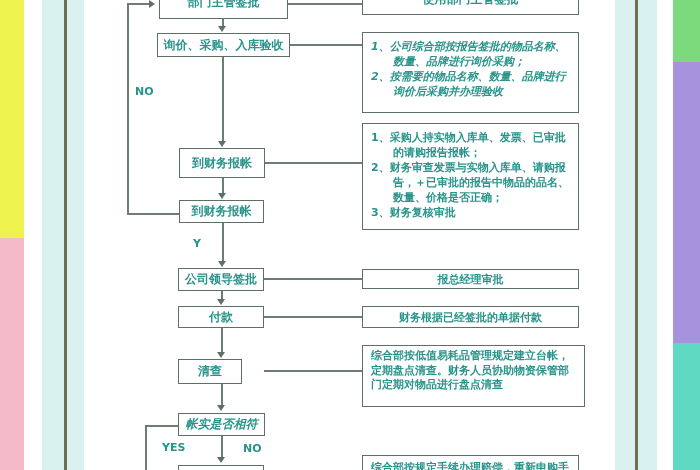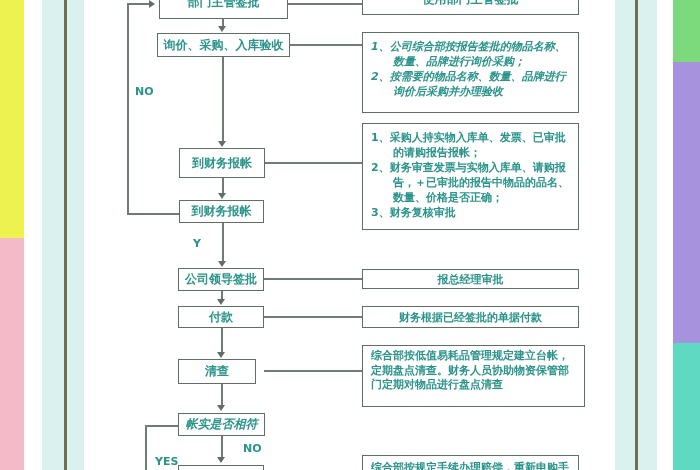--- a/index.html
+++ b/index.html
@@ -58,21 +58,21 @@
     </div>
   <div class="node center" style="left:179px;top:200px;width:85px;height:23px;">
       <span>到财务报帐</span>
     </div>
   <div class="node center" style="left:178px;top:268px;width:86px;height:23px;align-items:center;">
       <span>公司领导签批</span>
     </div>
   <div class="node center" style="left:178px;top:306px;width:86px;height:22px;">
       <span>付款</span>
     </div>
-  <div class="node center" style="left:178px;top:359px;width:78px;height:25px;">
+  <div class="node center" style="left:178px;top:359px;width:64px;height:25px;">
       <span>清查</span>
     </div>
   <div class="node center" style="left:178px;top:413px;width:87px;height:23px;font-style:italic;">
       <span>帐实是否相符</span>
     </div>
   <div class="node center" style="left:178px;top:465px;width:86px;height:12px;"></div>
 
   <div class="node center" style="left:362px;top:-16px;width:217px;height:31px;">
       <span>使用部门主管签批</span>
     </div>
@@ -133,17 +133,17 @@
   <div class="h-line" style="left:127px;top:213px;width:52px;"></div>
   <div class="v-line" style="left:127px;top:3px;height:211px;"></div>
   <div class="h-line" style="left:127px;top:3px;width:22px;"></div>
   <div class="ah-right" style="left:149px;top:0px;"></div>
   <div class="edge-label" style="left:135px;top:85px;">NO</div>
 
   <div class="edge-label" style="left:193px;top:237px;">Y</div>
 
   <div class="h-line" style="left:145px;top:425px;width:33px;"></div>
   <div class="v-line" style="left:145px;top:425px;height:45px;"></div>
-  <div class="edge-label" style="left:155px;top:441px;margin-top:14px;">YES</div>
+  <div class="edge-label" style="left:162px;top:441px;">YES</div>
 
   <div class="edge-label" style="left:243px;top:442px;">NO</div>
 
 </div>
 
 </body></html>

